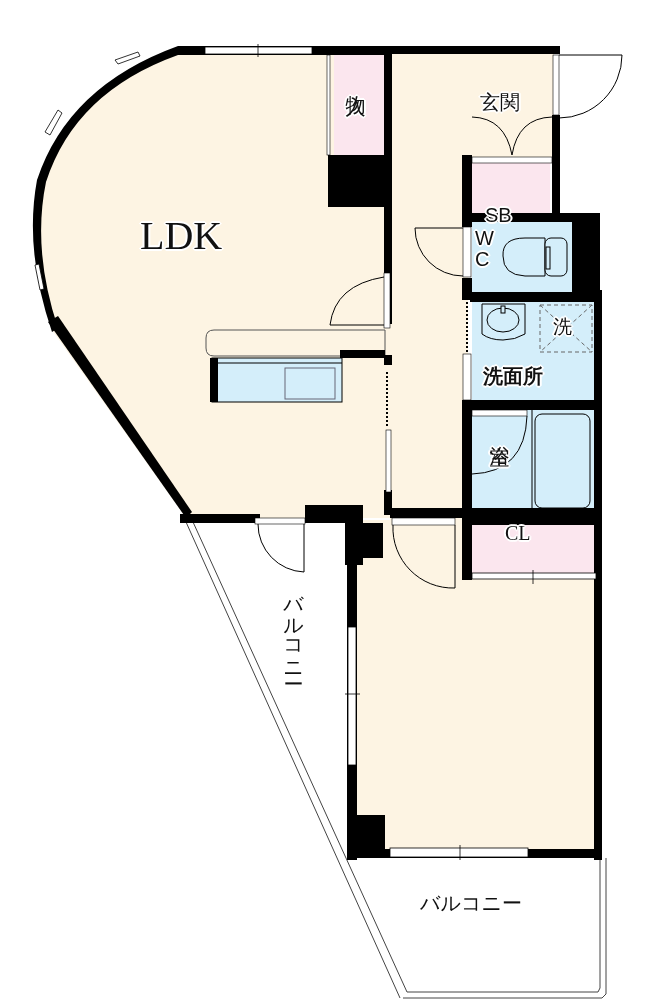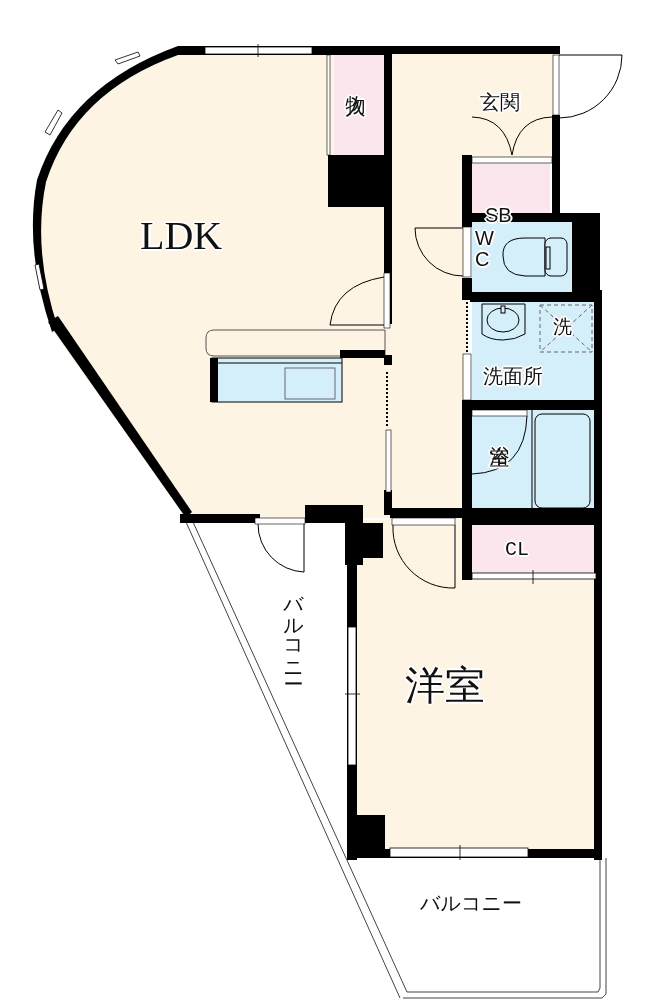--- a/index.html
+++ b/index.html
@@ -160,37 +160,36 @@
 
   <rect x="535" y="414" width="55" height="94" rx="7" fill="#d4eefa" stroke="#000" stroke-width="1"></rect>
   <line x1="532" y1="410" x2="532" y2="515" stroke="#000" stroke-width="1"></line>
 </svg>
 
 <div class="lbl big" style="left:140px; top:215px; width:150px;">
   <span>LDK</span>
 </div>
 
 <div class="lbl big" style="left:405px; top:665px; width:140px;">
-  <span>洋室</span>
 </div>
 
 <div class="lbl mid vert" style="left:345px; top:80px;">物入</div>
 
 <div class="lbl mid" style="left:480px; top:92px; width:60px;">玄関</div>
 
 <div class="lbl mid" style="left:485px; top:177px; width:50px; font-family:'Liberation Sans', sans-serif;margin-top:28px;">SB</div>
 
 <div class="lbl mid" style="left:475px; top:228px; width:24px; font-family:'Liberation Sans', sans-serif;">
   <span>W</span>
   <span>C</span>
 </div>
 
 <div class="lbl small" style="left:553px; top:317px; width:28px;">洗</div>
 
-<div class="lbl mid" style="left:483px; top:366px; width:100px;">洗面所</div>
+<div class="lbl mid" style="left:483px; top:366px; width:100px;font-weight:bold;">洗面所</div>
 
 <div class="lbl mid vert" style="left:489px; top:430px;">浴室</div>
 
-<div class="lbl mid" style="left:505px; top:539px; width:60px; font-family:Liberation Mono, monospace;">CL</div>
+<div class="lbl mid" style="left:505px; top:523px; width:60px; font-family:Liberation Serif, serif;">CL</div>
 
 <div class="lbl mid vert" style="left:283px; top:582px;">バルコニー</div>
 
 <div class="lbl mid" style="left:420px; top:893px; width:150px;">バルコニー</div>
 
 </body></html>

